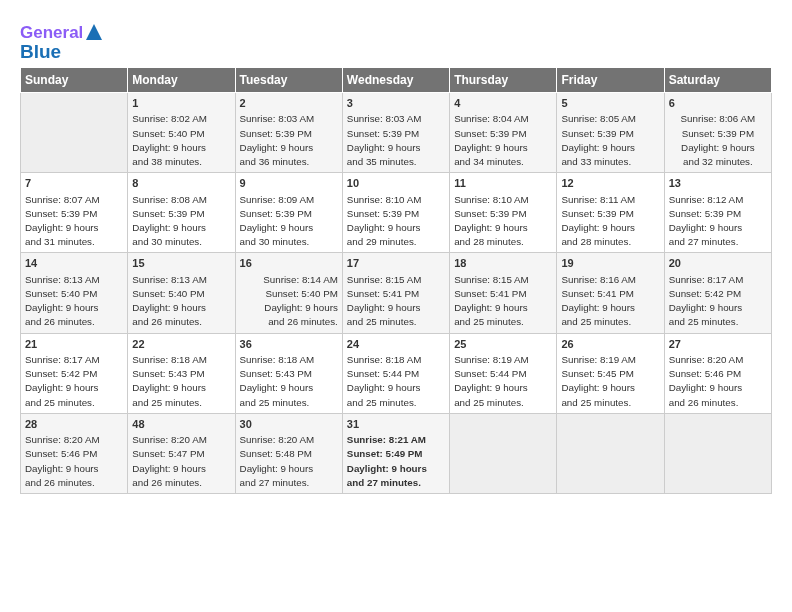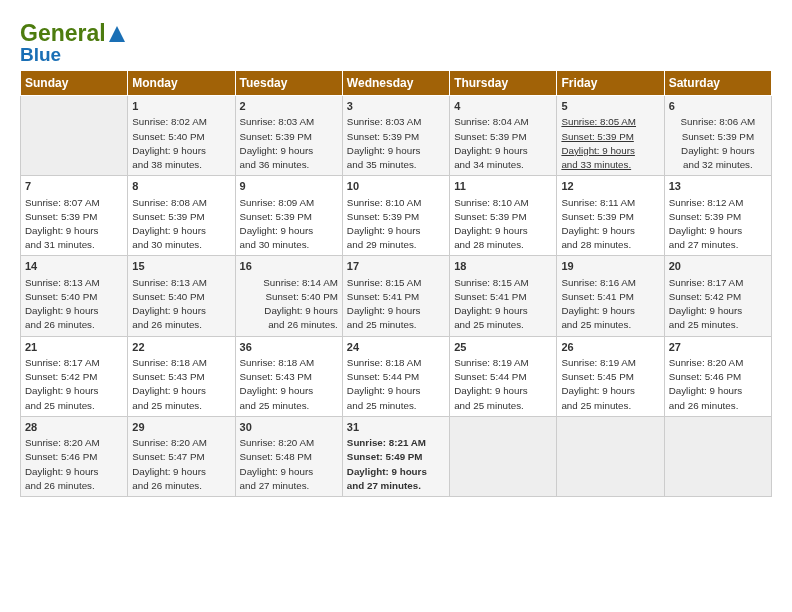--- a/index.html
+++ b/index.html
@@ -39,21 +39,21 @@
       color: #555;
       margin-top: 2px;
     }
     table {
       width: 100%;
       border-collapse: collapse;
       font-size: 10.5px;
       margin-top: 6px;
     }
     thead tr th {
-      background: #a16207;
+      background: #737373;
       color: #fff;
       padding: 5px 4px;
       text-align: left;
       font-size: 12px;
       font-weight: bold;
       border: 1px solid #fff;
     }
     tbody tr td {
       border: 1px solid #ccc;
       vertical-align: top;
@@ -85,21 +85,21 @@
       background: #eee !important;
     }
   </style>
 </head>
 <body>
 
 <div class="container">
   <div class="header-row">
     <div class="logo">
       <div style="display:flex;align-items:center;">
-        <span style="font-size:23px;font-weight:bold;color:#4d7c0f;line-height:1;">General</span>
+        <span style="font-size:17px;font-weight:bold;color:#8b5cf6;line-height:1;">General</span>
         <svg width="20" height="20" viewBox="0 0 20 20" style="margin-left:1px;">
           <polygon points="10,2 18,18 2,18" fill="#1a6fb5"></polygon>
         </svg>
       </div>
       <span style="font-size:19px;font-weight:bold;color:#1a6fb5;line-height:1;">Blue</span>
     </div>
     <div class="title-block">
       <div class="main-title"></div>
       <div class="subtitle"></div>
     </div>
@@ -143,21 +143,21 @@
           </td>
           <td>
             <span class="day-num">4</span>
             <div class="day-info" style="white-space: pre-line;">Sunrise: 8:04 AM
 Sunset: 5:39 PM
 Daylight: 9 hours
 and 34 minutes.</div>
           </td>
           <td>
             <span class="day-num">5</span>
-            <div class="day-info" style="white-space: pre-line; text-decoration: underline;">Sunrise: 8:05 AM
+            <div class="day-info" style="white-space: pre-line;">Sunrise: 8:05 AM
 Sunset: 5:39 PM
 Daylight: 9 hours
 and 33 minutes.</div>
           </td>
           <td>
             <span class="day-num">6</span>
             <div class="day-info" style="white-space: pre-line; text-align: center;">Sunrise: 8:06 AM
 Sunset: 5:39 PM
 Daylight: 9 hours
 and 32 minutes.</div>
@@ -318,21 +318,21 @@
         </tr>
         <tr>
           <td>
             <span class="day-num">28</span>
             <div class="day-info" style="white-space: pre-line;">Sunrise: 8:20 AM
 Sunset: 5:46 PM
 Daylight: 9 hours
 and 26 minutes.</div>
           </td>
           <td>
-            <span class="day-num">29</span>
+            <span class="day-num">48</span>
             <div class="day-info" style="white-space: pre-line;">Sunrise: 8:20 AM
 Sunset: 5:47 PM
 Daylight: 9 hours
 and 26 minutes.</div>
           </td>
           <td>
             <span class="day-num">30</span>
             <div class="day-info" style="white-space: pre-line;">Sunrise: 8:20 AM
 Sunset: 5:48 PM
 Daylight: 9 hours

